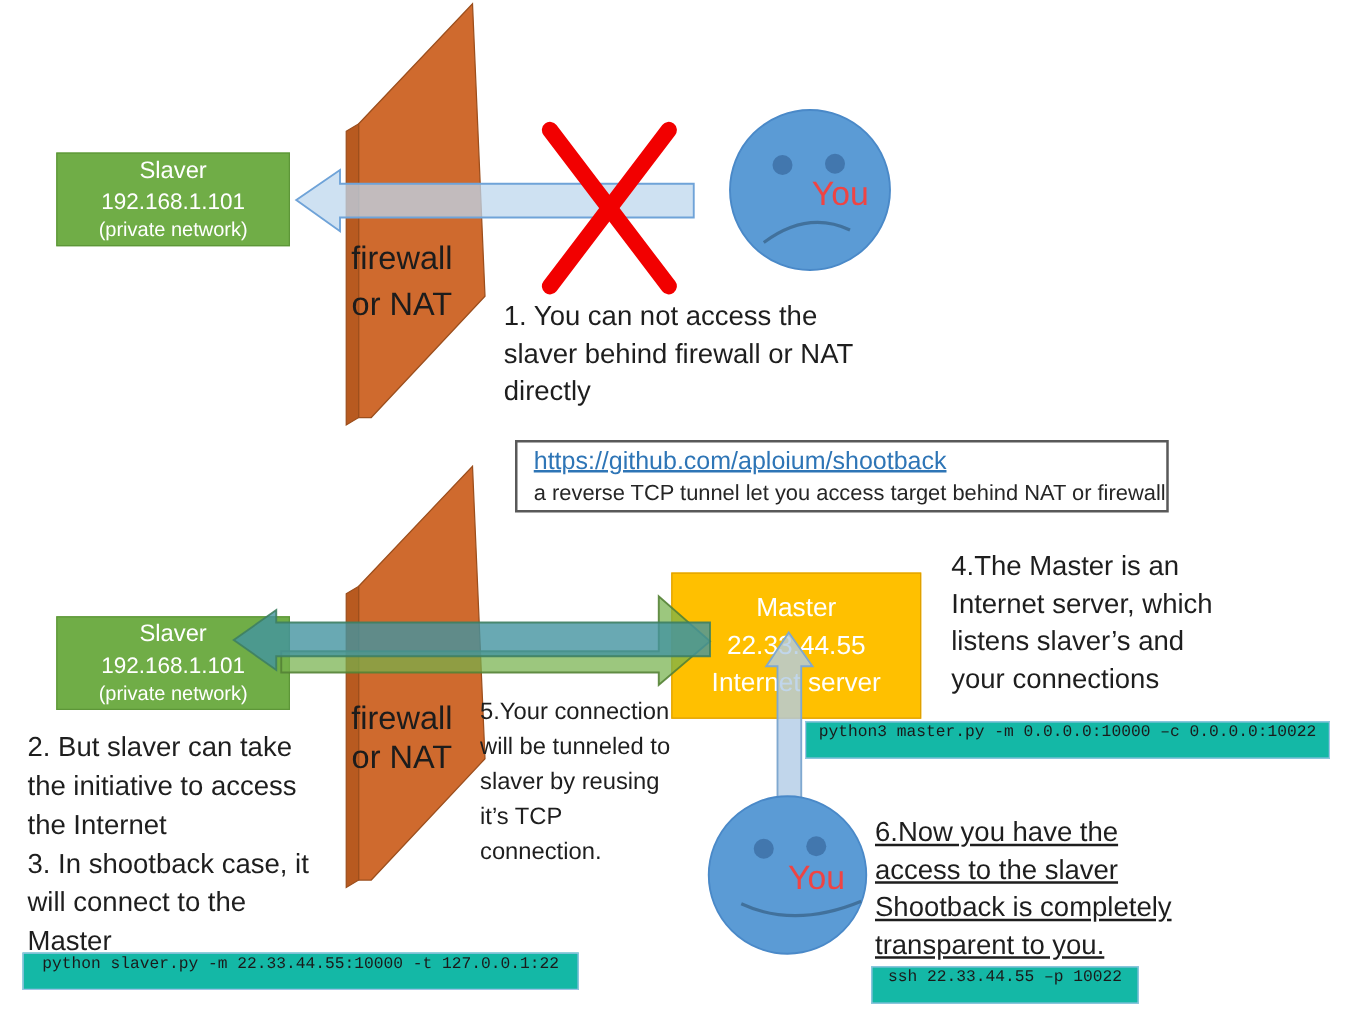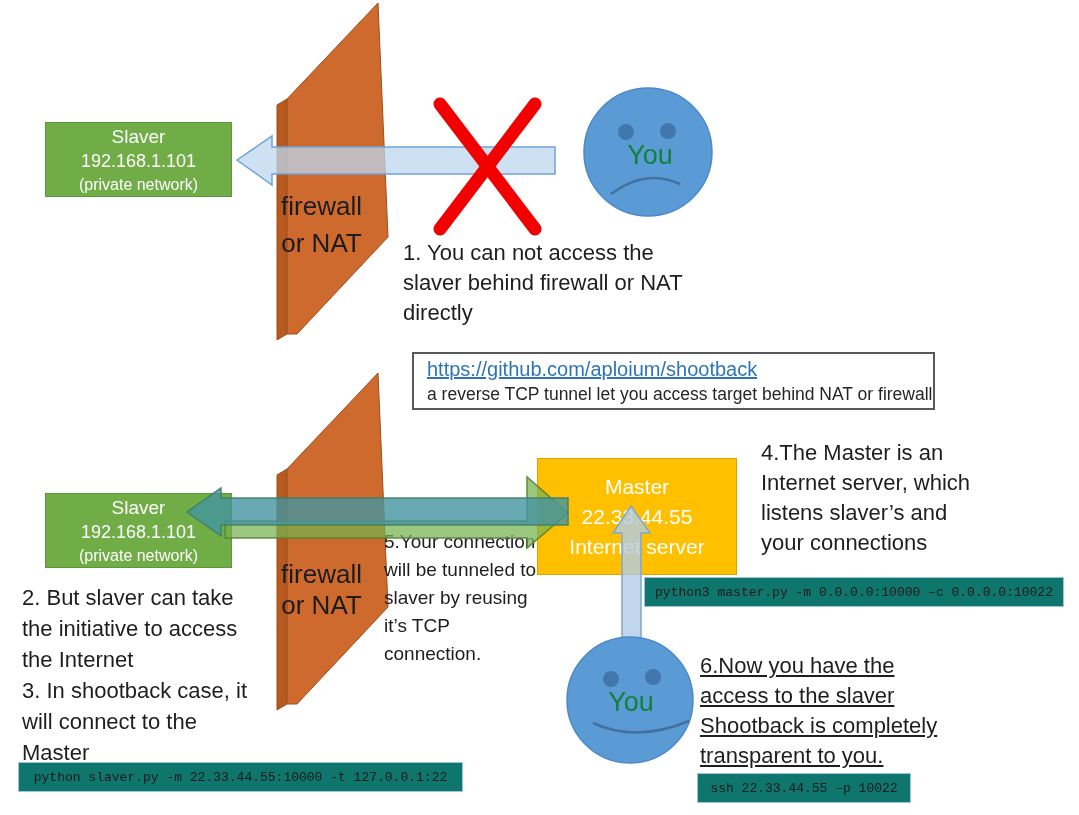--- a/index.html
+++ b/index.html
@@ -35,45 +35,45 @@
     text-align:center; color:#1c1c1c; font-size:26px; }
   .fw-label.top { top:188px; line-height:37px; }
   .fw-label.bottom { top:559px; line-height:31px; }
 
   
   .note { position:absolute; z-index:2; color:#1e1e1e; font-size:22px; line-height:30px; }
   .note div { white-space:nowrap; }
   .note1 { left:403px; top:238px; }
   .note23 { left:22px; top:582px; line-height:31px; }
   .note4 { left:737px; top:438px;margin-left:24px; }
-  .note5 { left:384px; top:528px; font-size:19px; line-height:28px; }
+  .note5 { left:384px; top:556px; font-size:19px; line-height:28px; }
   .note6 { left:700px; top:651px;text-decoration:underline; }
 
   
   .link-box {
     position:absolute; z-index:2; left:412px; top:352px; width:523px; height:58px;
     background:#ffffff; border:2px solid #595959; padding:2px 0 0 13px;
   }
   .link-box a { color:#2E75B6; font-size:20px; line-height:27px; text-decoration:underline;margin-top:20px; }
   .link-box .sub { color:#262626; font-size:17.5px; line-height:23px; white-space:nowrap; }
 
   
   .cmd-box {
-    position:absolute; z-index:2; background:#0f766e; border:1.5px solid #9DC3E6;
-    display:flex; align-items:center; justify-content:center;
+    position:absolute; z-index:2; background:#14b8a6; border:1.5px solid #9DC3E6;
+    display:flex; justify-content:center;
     font-family:"Liberation Mono","DejaVu Sans Mono",monospace;
     font-size:13px; color:#1a1a1a; white-space:nowrap;
   }
   .cmd-slaver { left:18px; top:762px; width:445px; height:30px; }
   .cmd-master { left:644px; top:577px; width:420px; height:30px; }
   .cmd-ssh    { left:697px; top:773px; width:214px; height:30px; }
 
   
-  .you-label { position:absolute; z-index:6; width:90px; text-align:center;
-    color:#15803d; font-size:27px; line-height:30px; }
+  .you-label { position:absolute; z-index:6; width:90px; text-align:right;
+    color:#ef4444; font-size:27px; line-height:30px; }
   .you-label.top { left:605px; top:140px; }
   .you-label.bottom { left:586px; top:687px; }
 </style>
 </head>
 <body>
 
 <div class="canvas">
 
   <svg class="layer" id="shapes-under">
     <defs>

